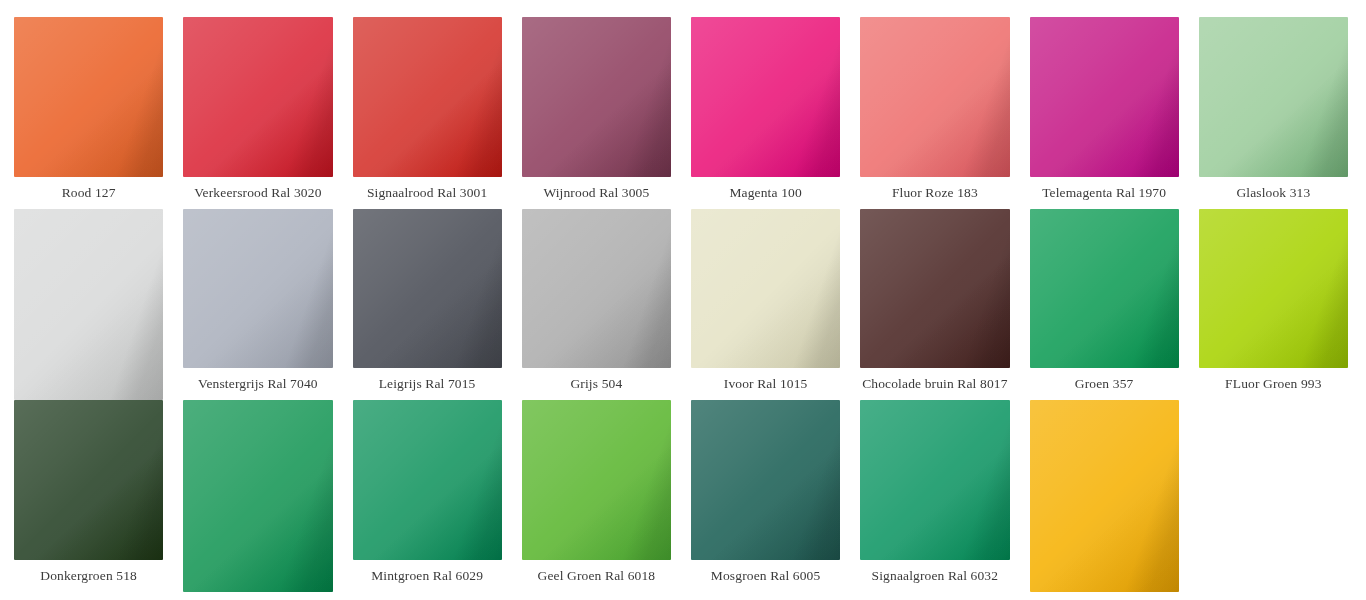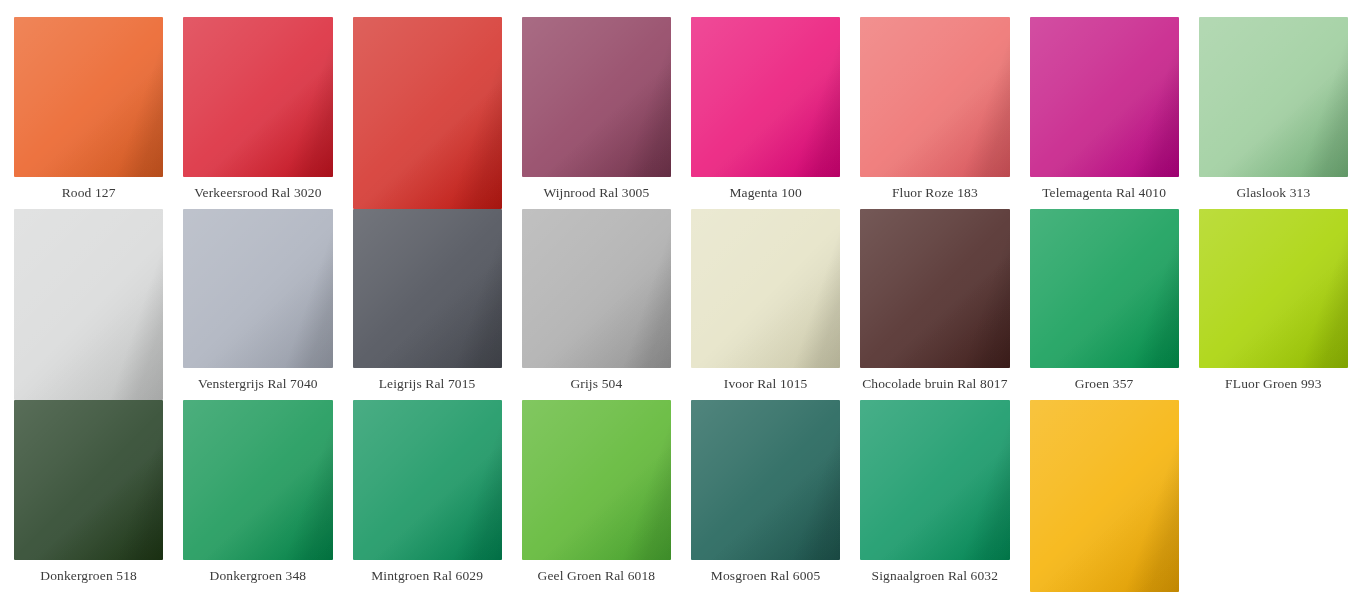--- a/index.html
+++ b/index.html
@@ -77,36 +77,37 @@
     <div class="swatch-cell">
       <div class="swatch-chip" style="background: linear-gradient(138deg, rgb(237, 115, 64) 0%, rgb(237, 115, 64) 60%, rgb(226, 95, 34) 100%);"></div>
       <div class="swatch-label">Rood 127</div>
     </div>
     <div class="swatch-cell">
       <div class="swatch-chip" style="background: linear-gradient(138deg, rgb(223, 65, 80) 0%, rgb(223, 65, 80) 60%, rgb(210, 20, 33) 100%);"></div>
       <div class="swatch-label">Verkeersrood Ral 3020</div>
     </div>
     <div class="swatch-cell">
       <div class="swatch-chip" style="background: linear-gradient(138deg, rgb(217, 74, 68) 0%, rgb(217, 74, 68) 60%, rgb(207, 26, 19) 100%);"></div>
+      <div class="swatch-label">Signaalrood Ral 3001</div>
     </div>
     <div class="swatch-cell">
       <div class="swatch-chip" style="background: linear-gradient(138deg, rgb(156, 86, 114) 0%, rgb(156, 86, 114) 60%, rgb(124, 56, 83) 100%);"></div>
       <div class="swatch-label">Wijnrood Ral 3005</div>
     </div>
     <div class="swatch-cell">
       <div class="swatch-chip" style="background: linear-gradient(138deg, rgb(237, 48, 136) 0%, rgb(237, 48, 136) 60%, rgb(228, 0, 126) 100%);"></div>
       <div class="swatch-label">Magenta 100</div>
     </div>
     <div class="swatch-cell">
       <div class="swatch-chip" style="background: linear-gradient(138deg, rgb(240, 128, 127) 0%, rgb(240, 128, 127) 60%, rgb(234, 91, 99) 100%);"></div>
       <div class="swatch-label">Fluor Roze 183</div>
     </div>
     <div class="swatch-cell">
       <div class="swatch-chip" style="background: linear-gradient(138deg, rgb(204, 52, 148) 0%, rgb(204, 52, 148) 60%, rgb(195, 0, 140) 100%);"></div>
-      <div class="swatch-label">Telemagenta Ral 4010</div>
+      <div class="swatch-label">Telemagenta Ral 1970</div>
     </div>
     <div class="swatch-cell">
       <div class="swatch-chip" style="background: linear-gradient(138deg, rgb(168, 211, 168) 0%, rgb(168, 211, 168) 60%, rgb(121, 189, 128) 100%);"></div>
       <div class="swatch-label">Glaslook 313</div>
     </div>
     <div class="swatch-cell">
       <div class="swatch-chip" style="background: linear-gradient(138deg, rgb(221, 222, 222) 0%, rgb(221, 222, 222) 60%, rgb(208, 210, 209) 100%);"></div>
     </div>
     <div class="swatch-cell">
       <div class="swatch-chip" style="background: linear-gradient(138deg, rgb(181, 186, 197) 0%, rgb(181, 186, 197) 60%, rgb(163, 169, 182) 100%);"></div>
@@ -135,21 +136,20 @@
     <div class="swatch-cell">
       <div class="swatch-chip" style="background: linear-gradient(138deg, rgb(178, 216, 32) 0%, rgb(178, 216, 32) 60%, rgb(159, 204, 0) 100%);"></div>
       <div class="swatch-label">FLuor Groen 993</div>
     </div>
     <div class="swatch-cell">
       <div class="swatch-chip" style="background: linear-gradient(138deg, rgb(64, 88, 64) 0%, rgb(64, 88, 64) 60%, rgb(31, 58, 21) 100%);"></div>
       <div class="swatch-label">Donkergroen 518</div>
     </div>
     <div class="swatch-cell">
       <div class="swatch-chip" style="background: linear-gradient(138deg, rgb(50, 163, 106) 0%, rgb(50, 163, 106) 60%, rgb(0, 140, 77) 100%);"></div>
-      <div class="swatch-label">Donkergroen 348</div>
     </div>
     <div class="swatch-cell">
       <div class="swatch-chip" style="background: linear-gradient(138deg, rgb(47, 161, 114) 0%, rgb(47, 161, 114) 60%, rgb(0, 138, 85) 100%);"></div>
       <div class="swatch-label">Mintgroen Ral 6029</div>
     </div>
     <div class="swatch-cell">
       <div class="swatch-chip" style="background: linear-gradient(138deg, rgb(111, 191, 73) 0%, rgb(111, 191, 73) 60%, rgb(76, 175, 50) 100%);"></div>
       <div class="swatch-label">Geel Groen Ral 6018</div>
     </div>
     <div class="swatch-cell">

